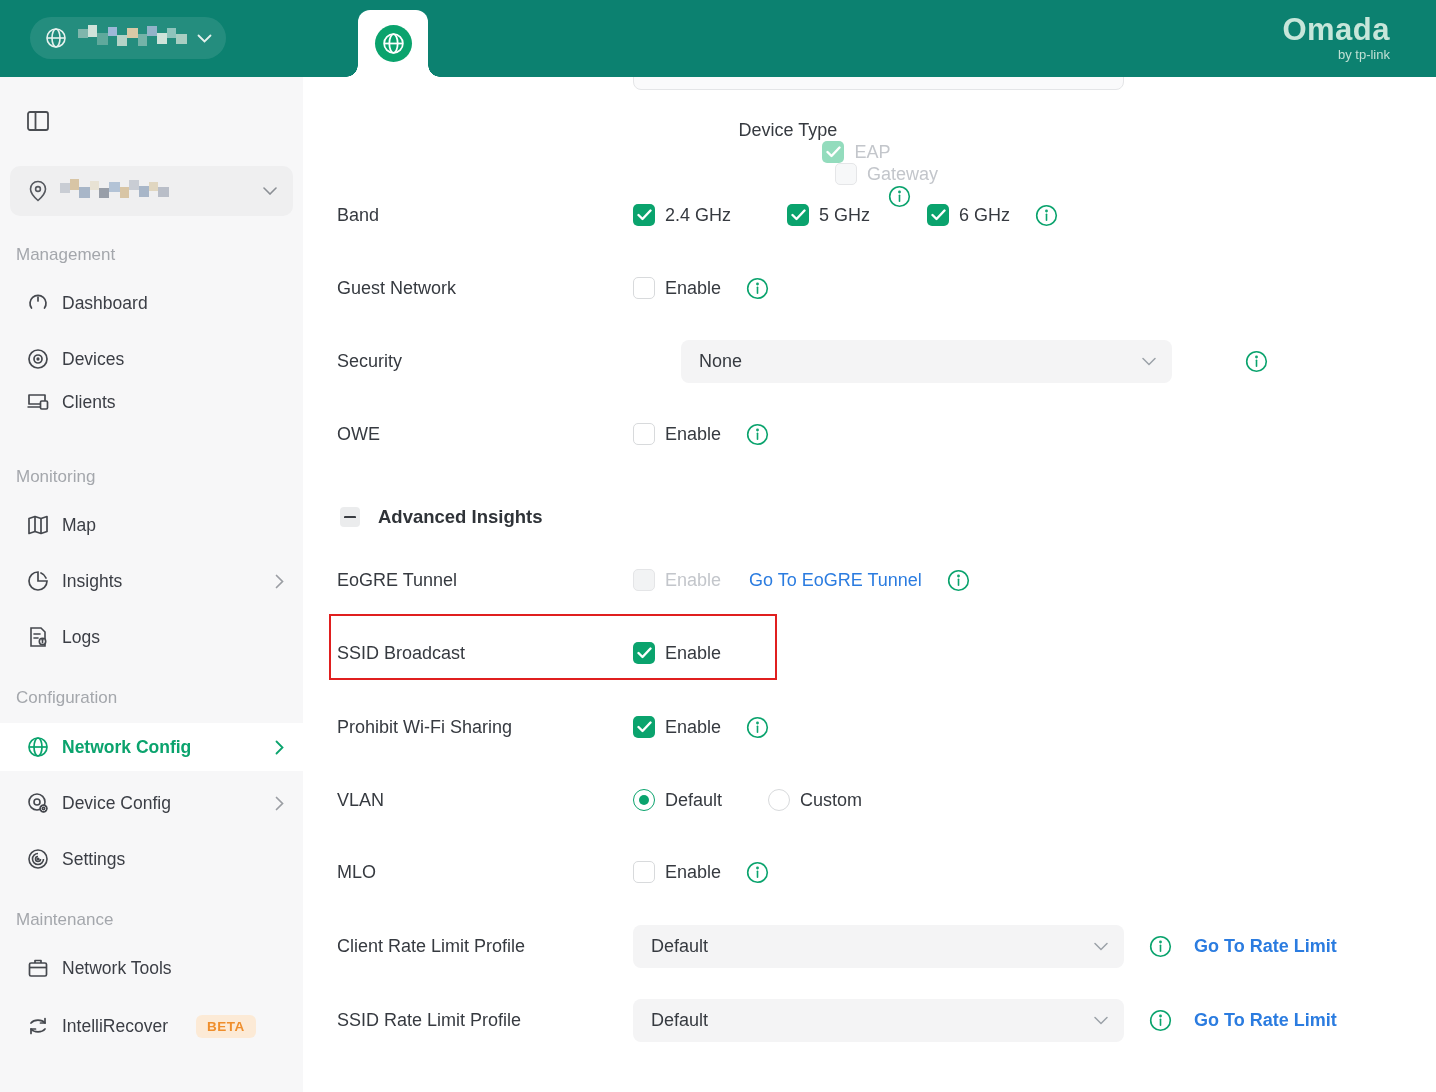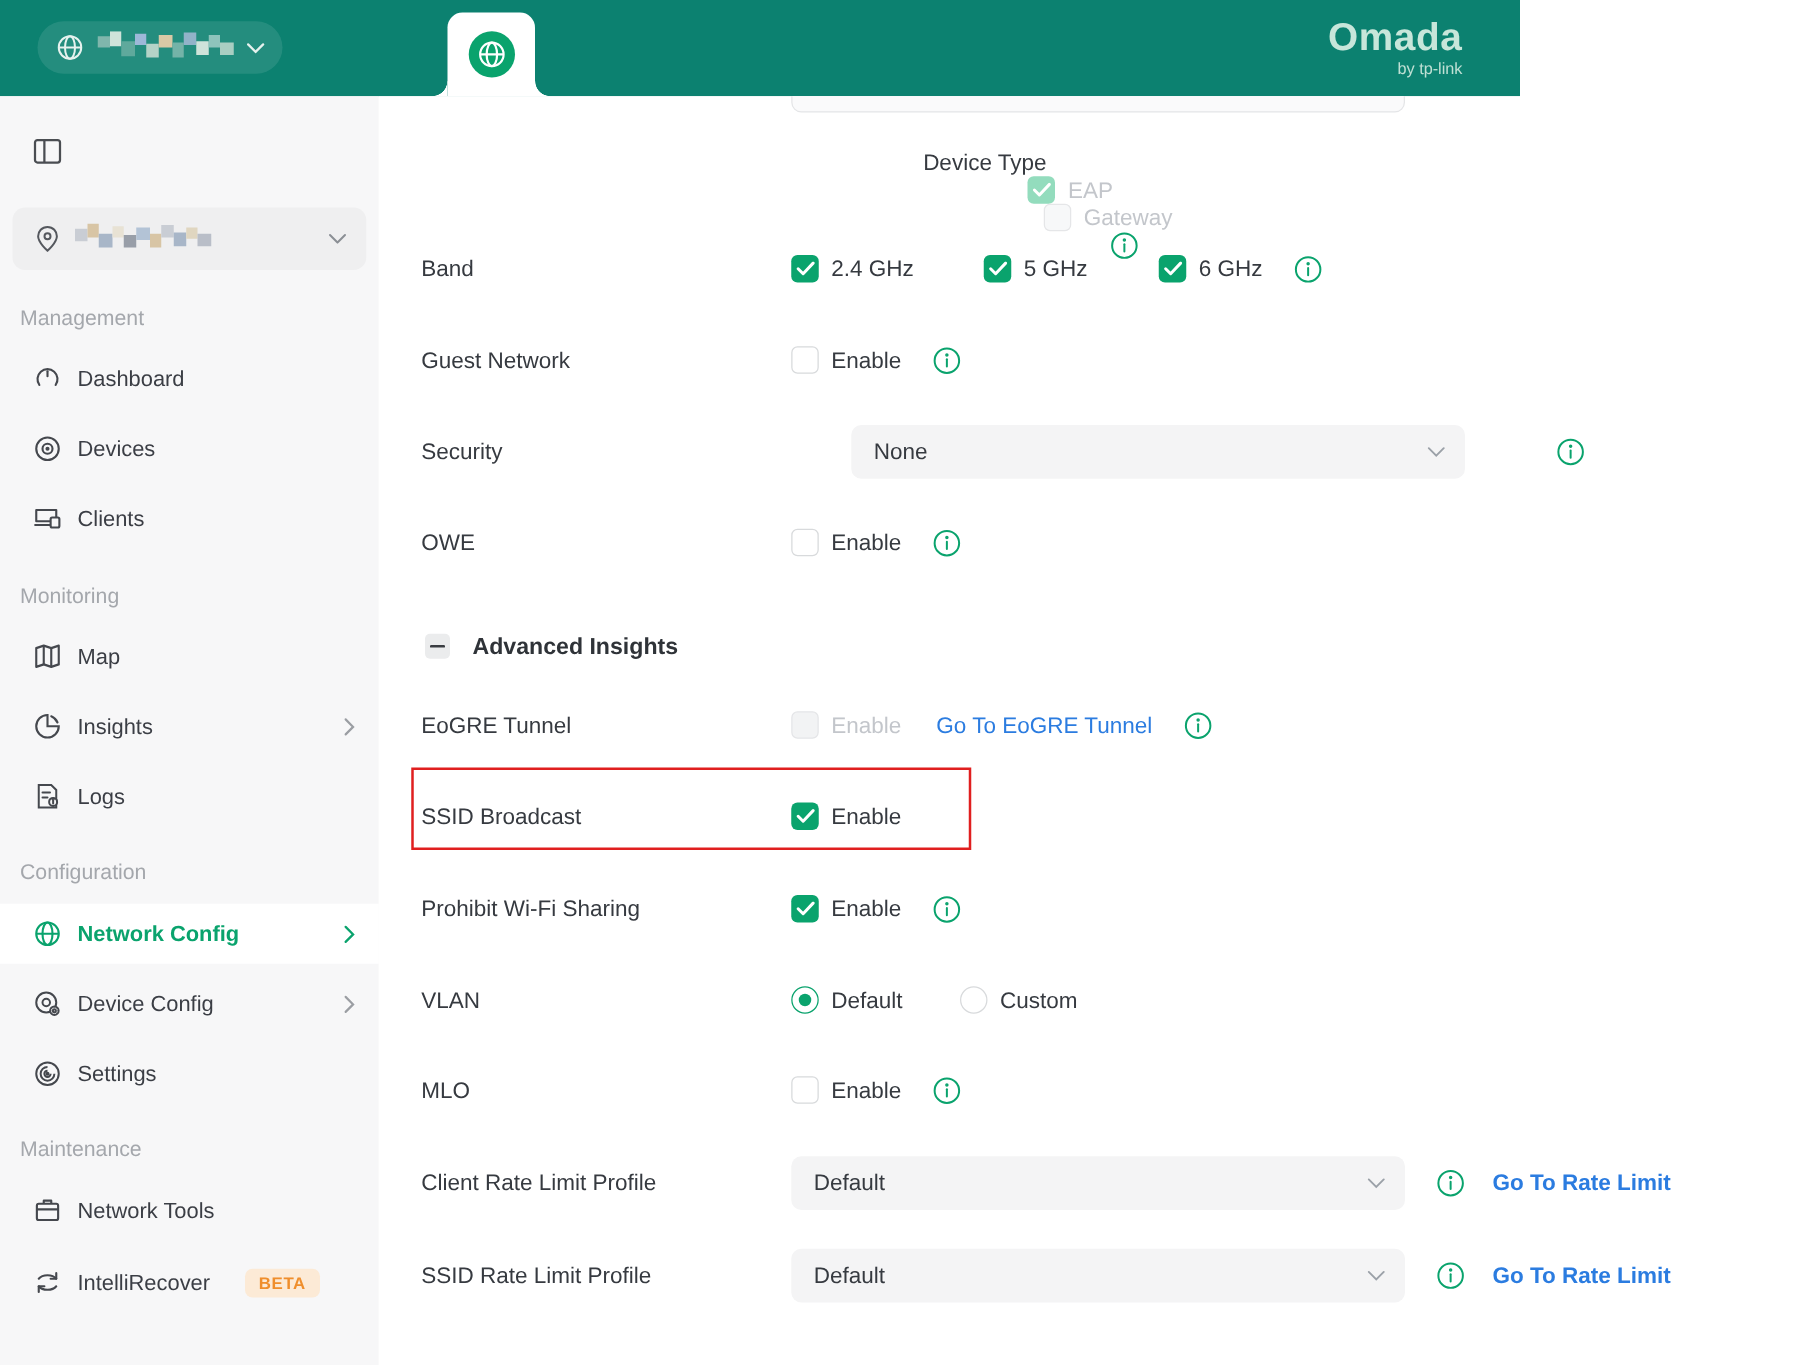--- a/index.html
+++ b/index.html
@@ -1,20 +1,20 @@
 <!DOCTYPE html>
 <html><head>
 <meta charset="utf-8">
 <style>
   * { margin:0; padding:0; box-sizing:border-box; }
   html,body { width:1436px; height:1092px; overflow:hidden; }
   body { font-family:"Liberation Sans","DejaVu Sans",sans-serif; background:#fff; color:#363a40; }
 
   
-  .topbar { position:relative; width:1216px; height:77px; background:#0C8170; }
+  .topbar { position:relative; width:1436px; height:77px; background:#0C8170; }
   .site-pill {
     position:absolute; left:30px; top:17px; height:42px; width:196px;
     background:rgba(255,255,255,0.10); border-radius:21px;
     display:flex; align-items:center; padding:0 14px; cursor:pointer;
   }
   .site-pill svg.globe { flex:0 0 auto; }
   .mosaic { margin-left:10px; border-radius:2px; }
   .site-pill .chev { margin-left:auto; }
 
   .tab {
@@ -182,21 +182,21 @@
       <span class="nlabel">Dashboard</span>
     </div>
     <div class="nav-item s-abs" style="top:258px;">
       <svg class="nicon" viewBox="0 0 24 24" fill="none" stroke="currentColor" stroke-width="1.7">
         <circle cx="12" cy="12" r="9"></circle>
           <circle cx="12" cy="12" r="4"></circle>
           <circle cx="12" cy="12" r="0.8" fill="currentColor"></circle>
       </svg>
       <span class="nlabel">Devices</span>
     </div>
-    <div class="nav-item s-abs" style="top:314px;">
+    <div class="nav-item s-abs" style="top:301px;">
       <svg class="nicon" viewBox="0 0 24 24" fill="none" stroke="currentColor" stroke-width="1.7" stroke-linejoin="round">
         <path d="M3 5 H19 V14 H3 Z M1.5 17 H14"></path>
           <rect x="14.5" y="11" width="7" height="8" rx="1.2" fill="#F7F7F8"></rect>
       </svg>
       <span class="nlabel">Clients</span>
     </div>
 
     <div class="section-label s-abs" style="top:385px;">Monitoring</div>
 
     <div class="nav-item s-abs" style="top:424px;">

